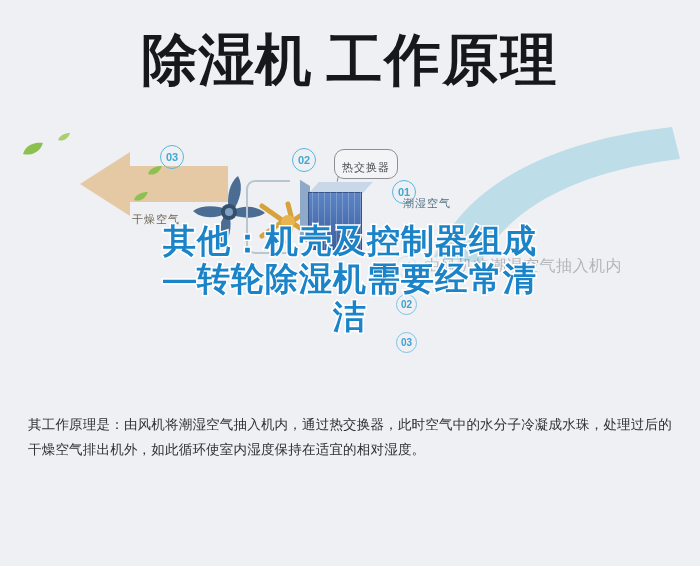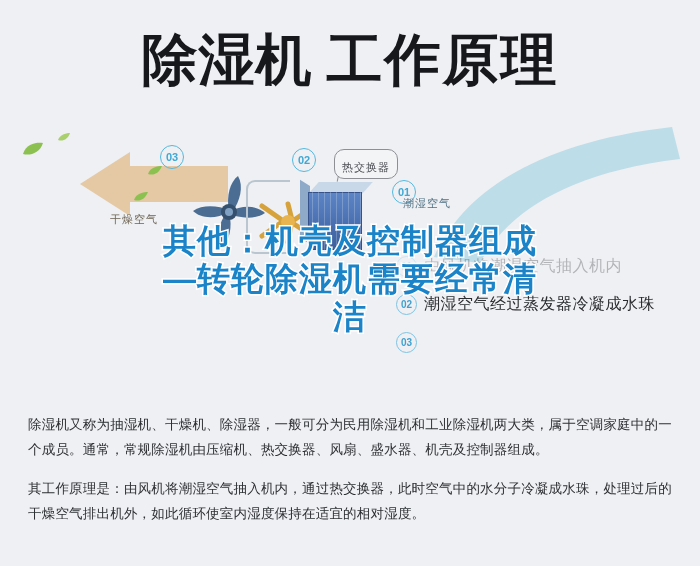--- a/index.html
+++ b/index.html
@@ -33,21 +33,21 @@
   .illus{position:absolute;left:0;top:120px;width:700px;height:280px;}
 
   
   .swoosh{
     position:absolute;right:18px;top:5px;width:260px;height:140px;
     overflow:hidden;
   }
   
   .dry-arrow{position:absolute;left:78px;top:30px;width:150px;height:90px;}
   .dry-label{
-    position:absolute;left:110px;top:92px;
+    position:absolute;left:132px;top:92px;
     font-size:11px;color:#6d6454;letter-spacing:1px;
   }
   .moist-label{
     position:absolute;left:403px;top:76px;
     font-size:11px;color:#4d6f84;letter-spacing:1px;
   }
 
   
   .badge{
     position:absolute;width:22px;height:22px;border-radius:50%;
@@ -283,31 +283,29 @@
 
   </div>
 
   <div class="legend">
     <div class="legend-item hidden-by-overlay">
       <div class="legend-badge">01</div>
       <div class="legend-text">由风机将潮湿空气抽入机内</div>
     </div>
     <div class="legend-item">
       <div class="legend-badge">02</div>
-      <div class="legend-text">潮湿空气经过蒸发器冷凝成水珠</div>
     </div>
     <div class="legend-item">
       <div class="legend-badge">03</div>
     </div>
   </div>
 
   <div class="overlay">
     <span class="ln">其他：机壳及控制器组成</span>
     <span class="ln">—转轮除湿机需要经常清</span>
     <span class="ln">洁</span>
   </div>
 
   <div class="paras">
-    <div class="para">除湿机又称为抽湿机、干燥机、除湿器，一般可分为民用除湿机和工业除湿机两大类，属于空调家庭中的一个成员。通常，常规除湿机由压缩机、热交换器、风扇、盛水器、机壳及控制器组成。</div>
     <div class="para">其工作原理是：由风机将潮湿空气抽入机内，通过热交换器，此时空气中的水分子冷凝成水珠，处理过后的干燥空气排出机外，如此循环使室内湿度保持在适宜的相对湿度。</div>
   </div>
 
 </div>
 
 </body></html>

